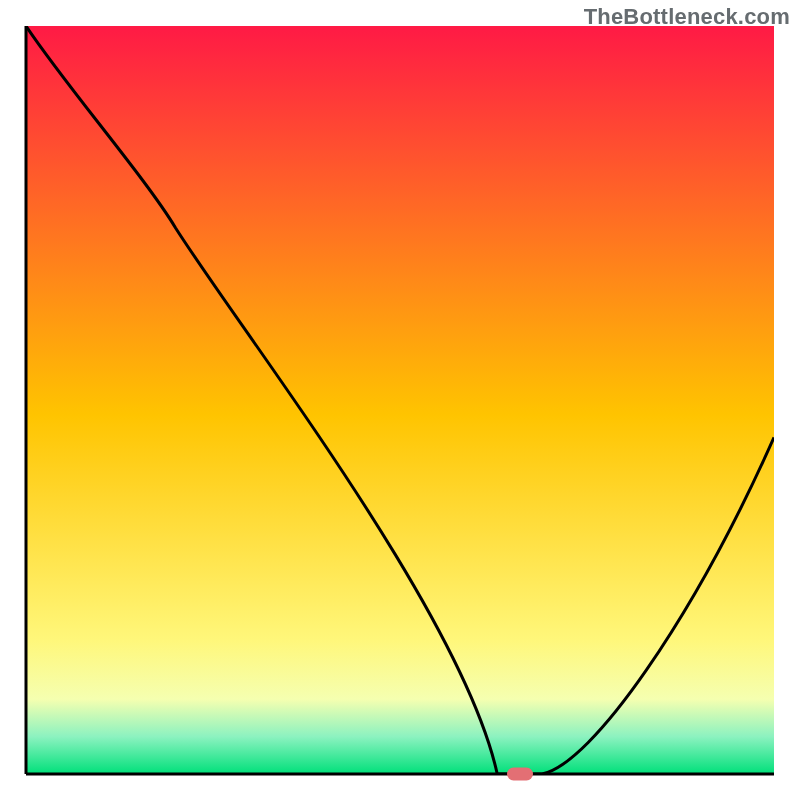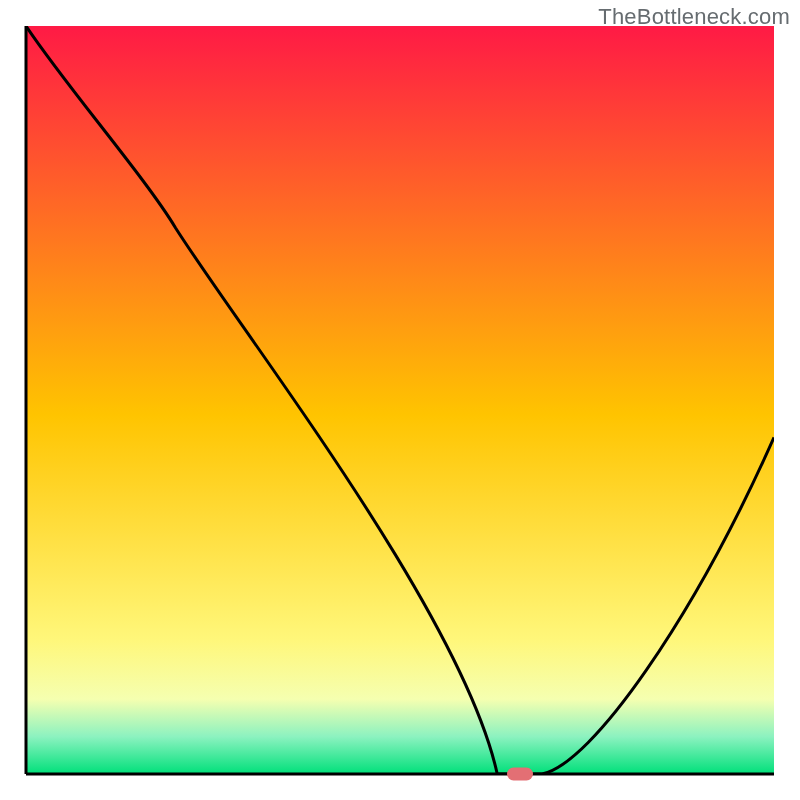--- a/index.html
+++ b/index.html
@@ -14,21 +14,21 @@
   .stage {
     position: relative;
     width: 800px;
     height: 800px;
   }
   .watermark {
     position: absolute;
     top: 4px;
     right: 10px;
     font-size: 22px;
-    font-weight: 400;
+    font-weight: 700;
     color: #666c70;
     letter-spacing: 0.2px;
     user-select: none;
   }
   svg.plot {
     position: absolute;
     left: 0;
     top: 0;
     width: 800px;
     height: 800px;

